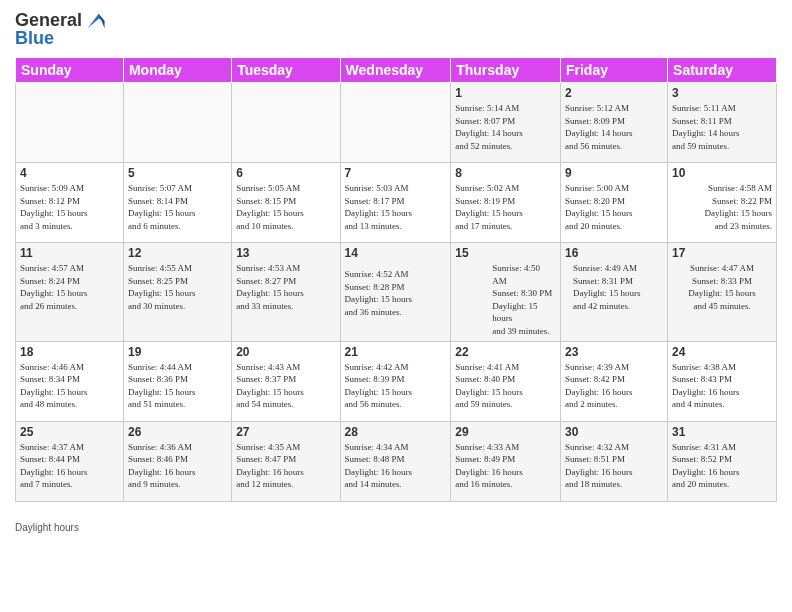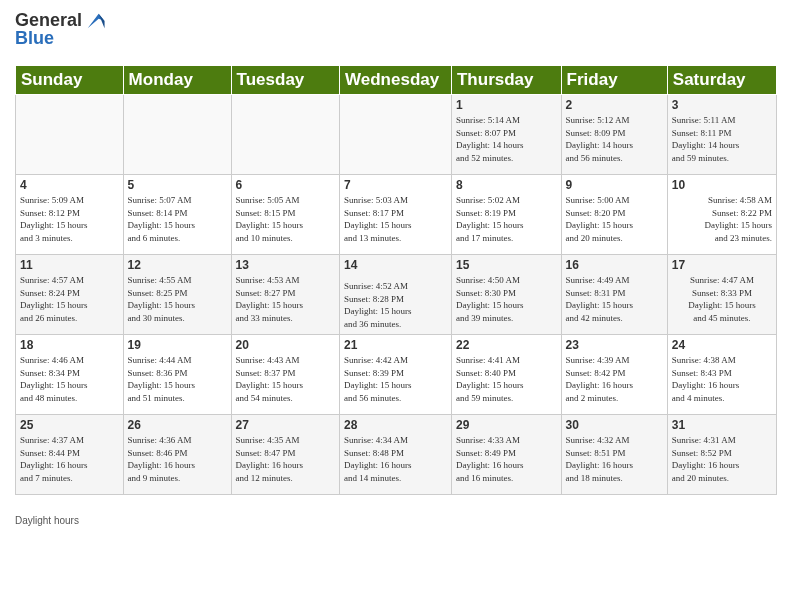--- a/index.html
+++ b/index.html
@@ -12,21 +12,21 @@
     }
     .page {
       width: 792px;
       height: 612px;
       padding: 10px 15px 10px 15px;
     }
     .header {
       display: flex;
       justify-content: space-between;
       align-items: flex-start;
-      margin-bottom: 16px;
+      margin-bottom: 8px;
     }
     .logo {
       display: flex;
       align-items: center;
     }
     .logo-text {
       font-size: 18px;
       font-weight: bold;
       line-height: 1.1;
     }
@@ -48,23 +48,23 @@
     }
     .location-title {
       font-size: 14px;
       color: #333;
     }
     .calendar {
       width: 100%;
       border-collapse: collapse;
     }
     .calendar th {
-      background-color: #4d7c0f;
+      background-color: #d946ef;
       color: #fff;
-      font-size: 17px;
+      font-size: 14px;
       font-weight: bold;
       padding: 4px 5px;
       text-align: left;
       border: 1px solid #fff;
     }
     .calendar td {
       vertical-align: top;
       border: 1px solid #ccc;
       padding: 3px 4px;
       width: 113px;
@@ -236,28 +236,28 @@
           </td>
           <td>
             <span class="day-number">14</span>
             <div class="day-info" style="white-space: pre-line; margin-top: 8px;">Sunrise: 4:52 AM
 Sunset: 8:28 PM
 Daylight: 15 hours
 and 36 minutes.</div>
           </td>
           <td>
             <span class="day-number">15</span>
-            <div class="day-info" style="white-space: pre-line;">Sunrise: 4:50 AM
+            <div class="day-info" style="white-space: pre-line; margin-left: 37px;">Sunrise: 4:50 AM
 Sunset: 8:30 PM
 Daylight: 15 hours
 and 39 minutes.</div>
           </td>
           <td>
             <span class="day-number">16</span>
-            <div class="day-info" style="white-space: pre-line;">Sunrise: 4:49 AM
+            <div class="day-info" style="white-space: pre-line; margin-left: 8px;">Sunrise: 4:49 AM
 Sunset: 8:31 PM
 Daylight: 15 hours
 and 42 minutes.</div>
           </td>
           <td>
             <span class="day-number">17</span>
             <div class="day-info" style="white-space: pre-line; text-align: center;">Sunrise: 4:47 AM
 Sunset: 8:33 PM
 Daylight: 15 hours
 and 45 minutes.</div>

